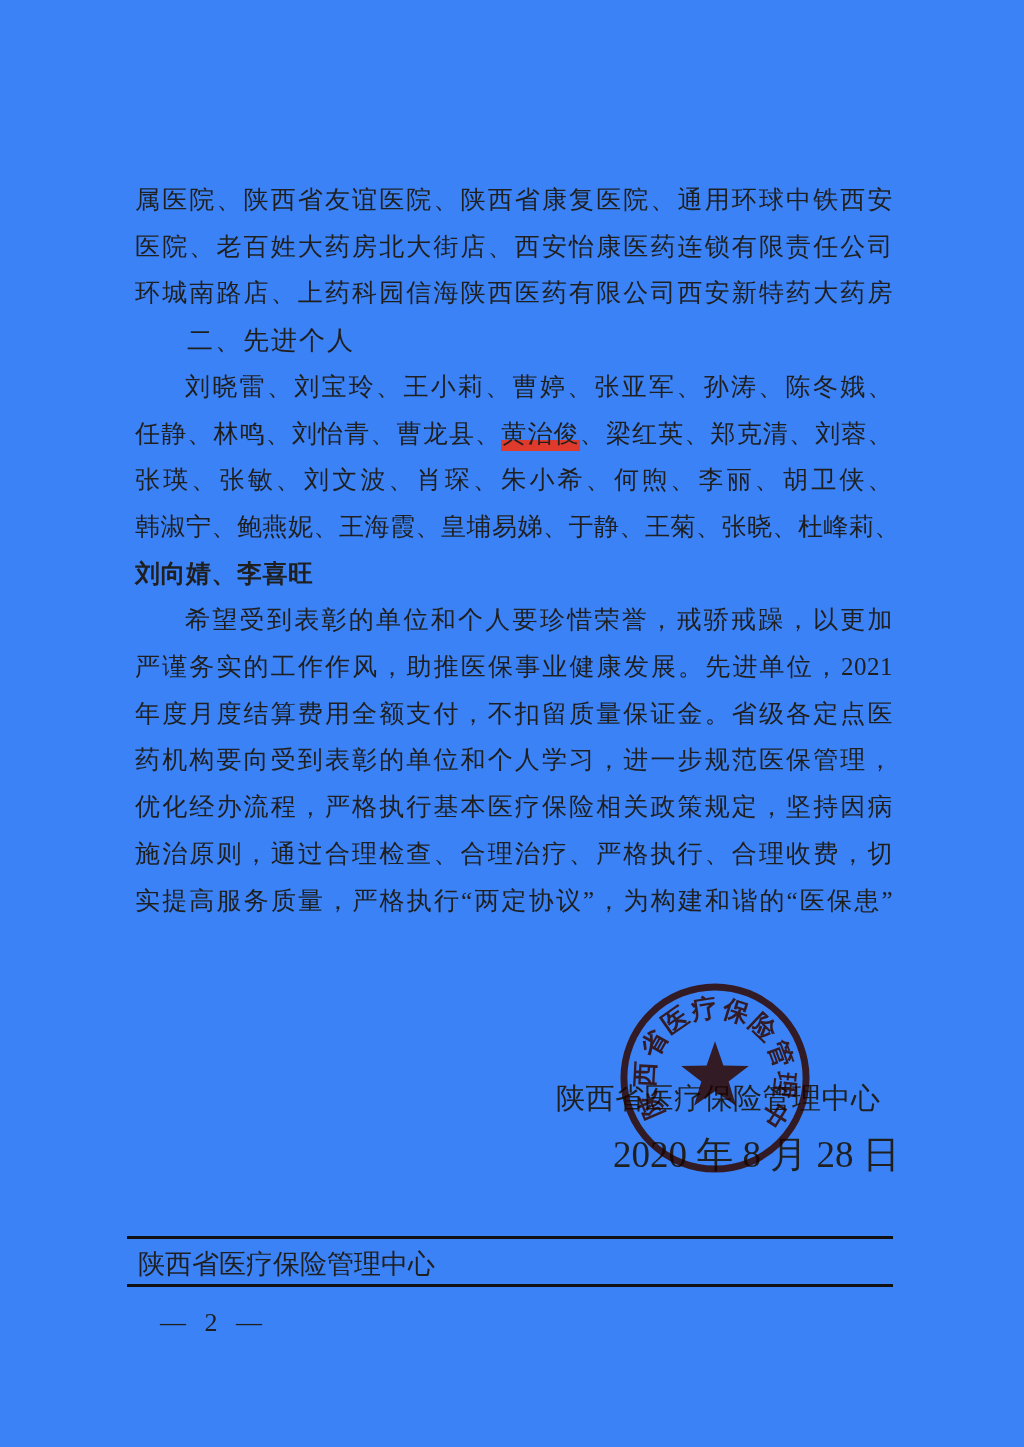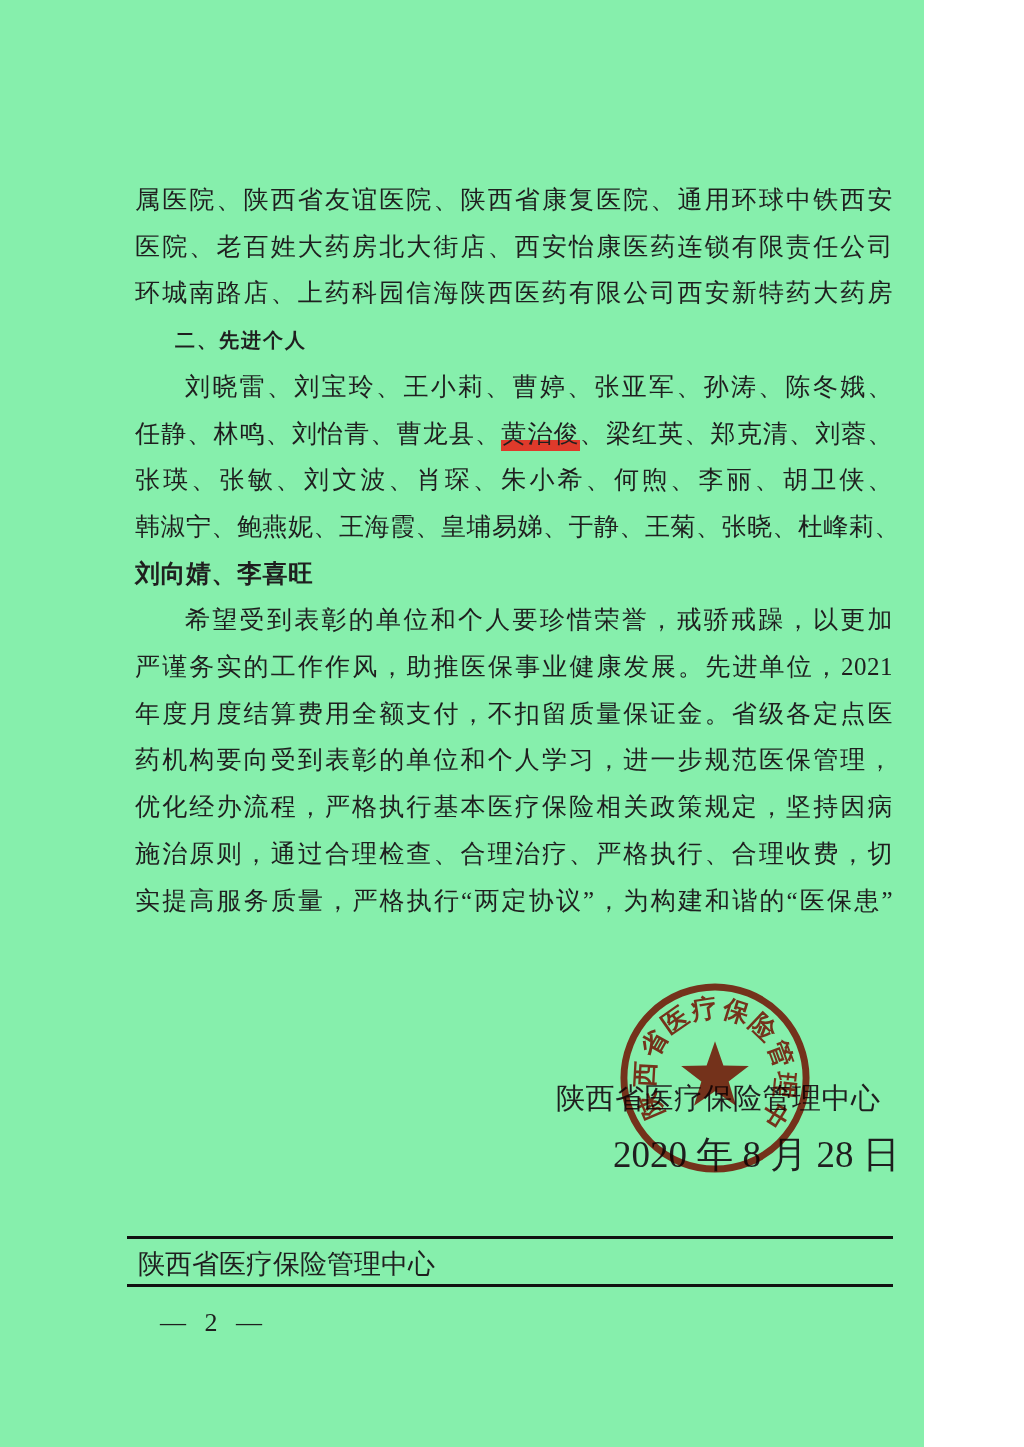--- a/index.html
+++ b/index.html
@@ -1,30 +1,30 @@
 <!DOCTYPE html>
 <html style="--underline-red: #df3a2b;"><head>
 <meta charset="utf-8">
 <style>
   html,body { margin:0; padding:0; background:#ffffff; }
   .page {
-    position:relative; width:924px; height:1447px; background:#86efac;
+    position:relative; width:1024px; height:1447px; background:#3b82f6;
     font-family:"Liberation Serif","DejaVu Serif",serif; color:#1f1f1f;
     overflow:hidden;
   }
   .body-text {
     position:absolute; left:135px; top:177px; width:758px;
     font-size:25px; line-height:46.7px; letter-spacing:0.5px;
   }
   .line { text-align:justify; text-align-last:justify; white-space:nowrap; }
   .line.no-just { text-align-last:left;font-weight:bold; }
   .line.indent { padding-left:2em; }
   .line.heading {
     font-family:"Liberation Sans","DejaVu Sans",sans-serif;
-    font-weight:700; font-size:20px; text-align-last:left; letter-spacing:2px;
+    font-weight:400; font-size:26px; text-align-last:left; letter-spacing:2px;
   }
   .mark {
     padding-bottom:4px;
     background:linear-gradient(var(--underline-red,#df3a2b),var(--underline-red,#df3a2b)) no-repeat left bottom / 100% 11px;
   }
   .signature {
     position:absolute; left:556px; top:1079px; width:330px;
     font-size:29px; letter-spacing:0.5px; white-space:nowrap;
   }
   .sign-date {

